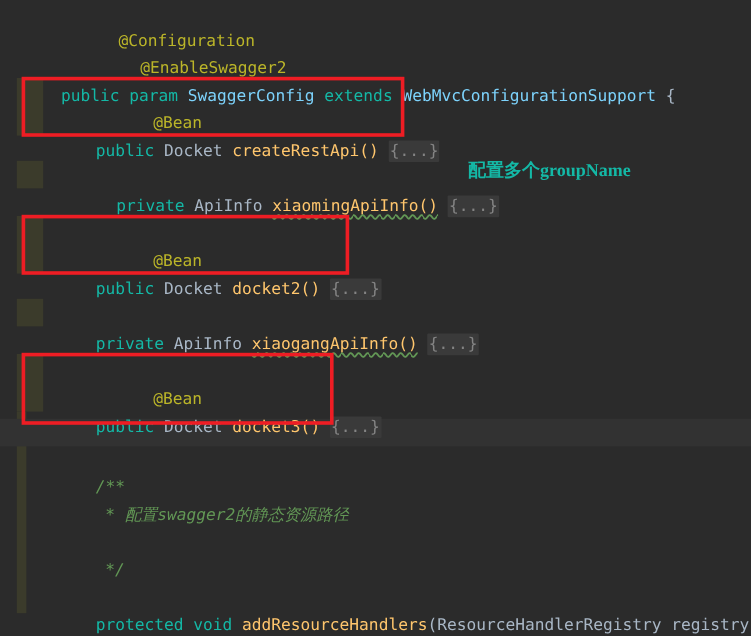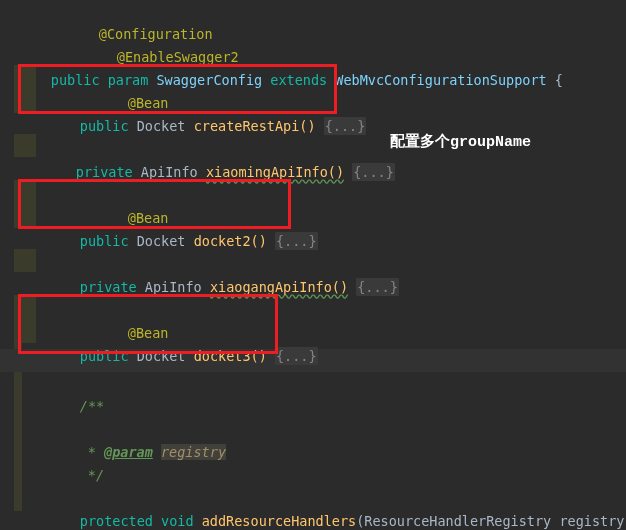--- a/index.html
+++ b/index.html
@@ -82,22 +82,22 @@
   .brace-y { color: #a9b7c6; }
   
   .redbox {
     position: absolute;
     border: 3px solid #ee1d24;
     box-sizing: border-box;
     pointer-events: none;
   }
   .red-note {
     position: absolute;
-    color: #ffffff;
-    font-family: Liberation Mono, monospace;
+    color: #14b8a6;
+    font-family: Liberation Serif, serif;
     font-weight: bold;
     font-size: 15px;
     line-height: 20px;
     white-space: nowrap;
   }
 </style>
 </head>
 <body>
 
 <div id="editor">
@@ -127,21 +127,21 @@
     </div>
 
     <div class="line" style="top:69px;left:31px;">
       <span class="anno">@Bean</span>
     </div>
 
     <div class="line" style="top:92px;left:31px;">
       <span class="kw">public</span><span class="punct"> </span><span class="type">Docket</span><span class="punct"> </span><span class="meth">createRestApi()</span><span class="punct"> </span><span class="fold">{...}</span>
     </div>
 
-    <div class="line" style="top:138px;left:27px;">
+    <div class="line" style="top:138px;left:48px;">
       <span class="kw">private</span><span class="punct"> </span><span class="type">ApiInfo</span><span class="punct"> </span><span class="meth squiggle">xiaomingApiInfo()</span><span class="punct"> </span><span class="fold">{...}</span>
     </div>
 
     <div class="line" style="top:184px;left:31px;">
       <span class="anno">@Bean</span>
     </div>
 
     <div class="line" style="top:207px;left:31px;text-align:right;">
       <span class="kw">public</span><span class="punct"> </span><span class="type">Docket</span><span class="punct"> </span><span class="meth">docket2()</span><span class="punct"> </span><span class="fold">{...}</span>
     </div>
@@ -155,24 +155,24 @@
     </div>
 
     <div class="line" style="top:322px;left:31px;">
       <span class="kw">public</span><span class="punct"> </span><span class="type">Docket</span><span class="punct"> </span><span class="meth">docket3()</span><span class="punct"> </span><span class="fold">{...}</span>
     </div>
 
     <div class="line" style="top:372px;left:31px;">
       <span class="cmt">/**</span>
     </div>
 
+    <div class="line" style="top:395px;left:39px;">
+      <span class="cmt">*</span><span class="cmt"> </span><span class="cmt">配置swagger2的静态资源路径</span>
+    </div>
 
-    <div class="line" style="top:418px;left:39px;">
-      <span class="cmt">*</span><span class="cmt"> </span><span class="cmt-tag">@param</span><span class="cmt"> </span><span class="cmt-val">registry</span>
-    </div>
 
     <div class="line" style="top:441px;left:39px;">
       <span class="cmt">*/</span>
     </div>
 
 
     <div class="line" style="top:487px;left:31px;">
       <span class="kw">protected</span><span class="punct"> </span><span class="kw">void</span><span class="punct"> </span><span class="meth">addResourceHandlers</span><span class="paren">(</span><span class="type">ResourceHandlerRegistry</span><span class="punct"> </span><span class="param">registry</span><span class="paren">)</span>
     </div>
 

